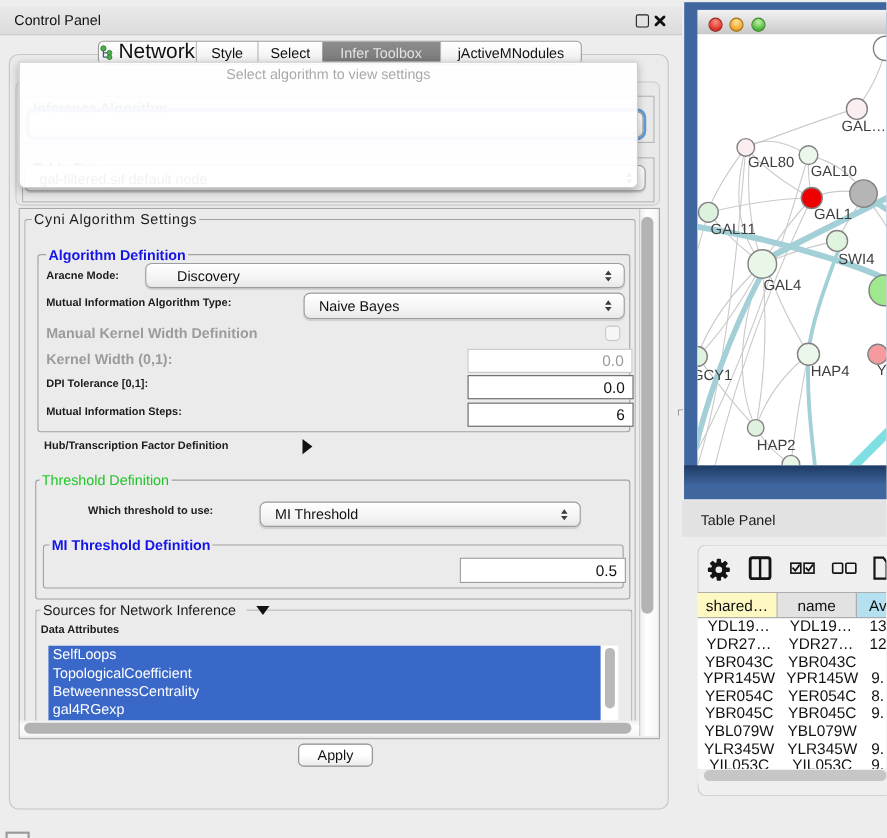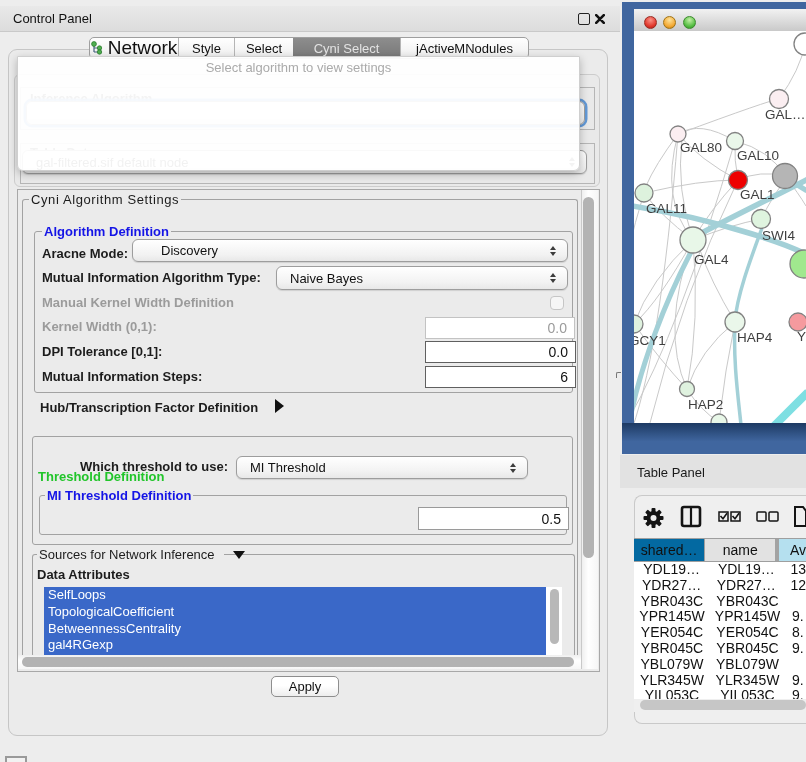--- a/index.html
+++ b/index.html
@@ -1,20 +1,20 @@
 <!DOCTYPE html>
 <html><head>
 <meta charset="utf-8">
 <style>
   html,body{margin:0;padding:0;}
   body{width:806px;height:762px;overflow:hidden;background:#ededed;
        font-family:"Liberation Sans", sans-serif;}
   #root{position:absolute;top:0;left:0;width:806px;height:762px;overflow:hidden;}
   .abs{position:absolute;}
-  .lbl{font-size:13px;font-weight:bold;color:#1c1c1c;white-space:nowrap;}
+  .lbl{font-size:10px;font-weight:bold;color:#1c1c1c;white-space:nowrap;}
   .glbl{font-size:13px;font-weight:bold;color:#9b9b9b;white-space:nowrap;}
   .gbox{position:absolute;border:1px solid #a2a2a2;border-radius:3px;}
   .gtitle{position:absolute;top:-7px;font-size:13px;line-height:13px;background:#ebebeb;padding:0 2px;white-space:nowrap;}
   .combo{position:absolute;border:1px solid #9d9d9d;border-radius:6px;
          background:linear-gradient(#ffffff,#f2f2f2 70%,#e8e8e8);
          box-shadow:0 1px 1px rgba(0,0,0,0.12);}
   .combo .ctext{position:absolute;top:0;left:13px;height:100%;display:flex;align-items:center;
          font-size:13px;color:#111;}
   .carr{position:absolute;right:10px;top:50%;width:7px;height:12px;margin-top:-6px;}
   .carr:before{content:"";position:absolute;left:0px;top:1px;border-left:3.5px solid transparent;
@@ -51,21 +51,21 @@
         <circle cx="8.5" cy="7" r="2.2" fill="#4faf50" stroke="#2c7d2e" stroke-width="0.8"></circle>
         <circle cx="8.5" cy="11" r="2.2" fill="#4faf50" stroke="#2c7d2e" stroke-width="0.8"></circle>
       </svg>
       <span style="font-size:19px;color:#111;">Network</span>
       </div>
     <div style="width:55px;display:flex;align-items:center;justify-content:center;border-right:1px solid #b5b5b5;
          font-size:13px;color:#111;">Style</div>
     <div style="width:58px;display:flex;align-items:center;justify-content:center;
          font-size:13px;color:#111;">Select</div>
     <div style="width:107px;display:flex;align-items:center;justify-content:center;
-         background:linear-gradient(#8d8d8d,#787878);font-size:13px;color:#e3e3e3;">Cyni Select</div>
+         background:linear-gradient(#8d8d8d,#787878);font-size:13px;color:#e3e3e3;">Infer Toolbox</div>
     <div style="flex:1;display:flex;align-items:center;justify-content:center;border-left:1px solid #b5b5b5;
          font-size:13px;color:#111;">jActiveMNodules</div>
   </div>
 
   <div class="abs" style="left:14px;top:74px;width:584px;height:111px;background:#e9e9e9;
        border:1px solid #cccccc;border-radius:6px;"></div>
 
   <div class="abs" style="left:20px;top:87px;width:573px;height:41px;border:1px solid #b5b5b5;background:#e9e9e9;"></div>
   <div class="abs" style="left:30px;top:91px;font-size:13px;font-weight:bold;color:#333;">Inference Algorithm</div>
   <div class="combo" style="left:26px;top:101px;width:557px;height:22px;
@@ -106,21 +106,21 @@
   <div class="lbl abs" style="left:42px;top:344px;">DPI Tolerance [0,1]:</div>
   <div class="tfield" style="left:425px;top:341px;width:142px;height:20px;border:1.5px solid #606060;">0.0</div>
   <div class="lbl abs" style="left:42px;top:369px;">Mutual Information Steps:</div>
   <div class="tfield" style="left:425px;top:366px;width:142px;height:20px;border:1.5px solid #606060;">6</div>
 
   <div class="lbl abs" style="left:40px;top:400px;">Hub/Transcription Factor Definition</div>
   <div class="abs" style="left:275px;top:399px;width:0;height:0;border-top:7.5px solid transparent;
        border-bottom:7.5px solid transparent;border-left:9px solid #111;"></div>
 
   <div class="gbox" style="left:32px;top:436px;width:539px;height:107px;">
-     <span class="gtitle" style="left:3px;color:#21c52a;font-weight:bold;margin-top:40px;">Threshold Definition</span>
+     <span class="gtitle" style="left:3px;color:#21c52a;font-weight:normal;">Threshold Definition</span>
   </div>
   <div class="lbl abs" style="left:80px;top:459px;">Which threshold to use:</div>
   <div class="combo" style="left:236px;top:456px;width:290px;height:21px;">
      <span class="ctext">MI Threshold</span>
       <span class="carr"></span>
     </div>
 
   <div class="gbox" style="left:39px;top:495px;width:526px;height:38px;">
      <span class="gtitle" style="left:5px;color:#1414e6;font-weight:bold;">MI Threshold Definition</span>
   </div>
@@ -291,22 +291,22 @@
       <path d="M86.5 21 l2.5 2.8 4-5.5" stroke-width="1.6"></path>
       <path d="M98.5 21 l2.5 2.8 4-5.5" stroke-width="1.6"></path>
       <rect x="123" y="17" width="9" height="9" rx="1"></rect>
       <rect x="135" y="17" width="9" height="9" rx="1"></rect>
       <path d="M161 12 h8 l3 4 v15 h-11 z" stroke-width="2"></path>
     </g>
   </svg>
 
   <div class="abs" style="left:634px;top:538px;width:172px;height:161px;background:#fff;overflow:hidden;font-size:14px;color:#111;">
     <div style="display:flex;height:24px;border-top:1px solid #9f9f9f;border-bottom:1px solid #9f9f9f;box-sizing:border-box;">
-      <div style="width:76px;background:#0369a1;border-right:1px solid #9f9f9f;display:flex;align-items:center;justify-content:center;">shared…</div>
-      <div style="width:75px;background:#e2e2e2;border-right:4px solid #a3a3a3;display:flex;align-items:center;justify-content:center;">name</div>
+      <div style="width:76px;background:#fef9c3;border-right:1px solid #9f9f9f;display:flex;align-items:center;justify-content:center;">shared…</div>
+      <div style="width:75px;background:#e2e2e2;border-right:1px solid #a3a3a3;display:flex;align-items:center;justify-content:center;">name</div>
       <div style="flex:1;background:#b5e0ef;display:flex;align-items:center;">
           <span style="padding-left:11px;">Av</span>
         </div>
     </div>
     <div class="trow" style="display:flex;">
         <div style="width:76px;text-align:center;">YDL19…</div>
         <div style="width:75px;text-align:center;">YDL19…</div>
         <div style="flex:1;padding-left:7px;">13</div>
       </div>
     <div class="trow" style="display:flex;">

